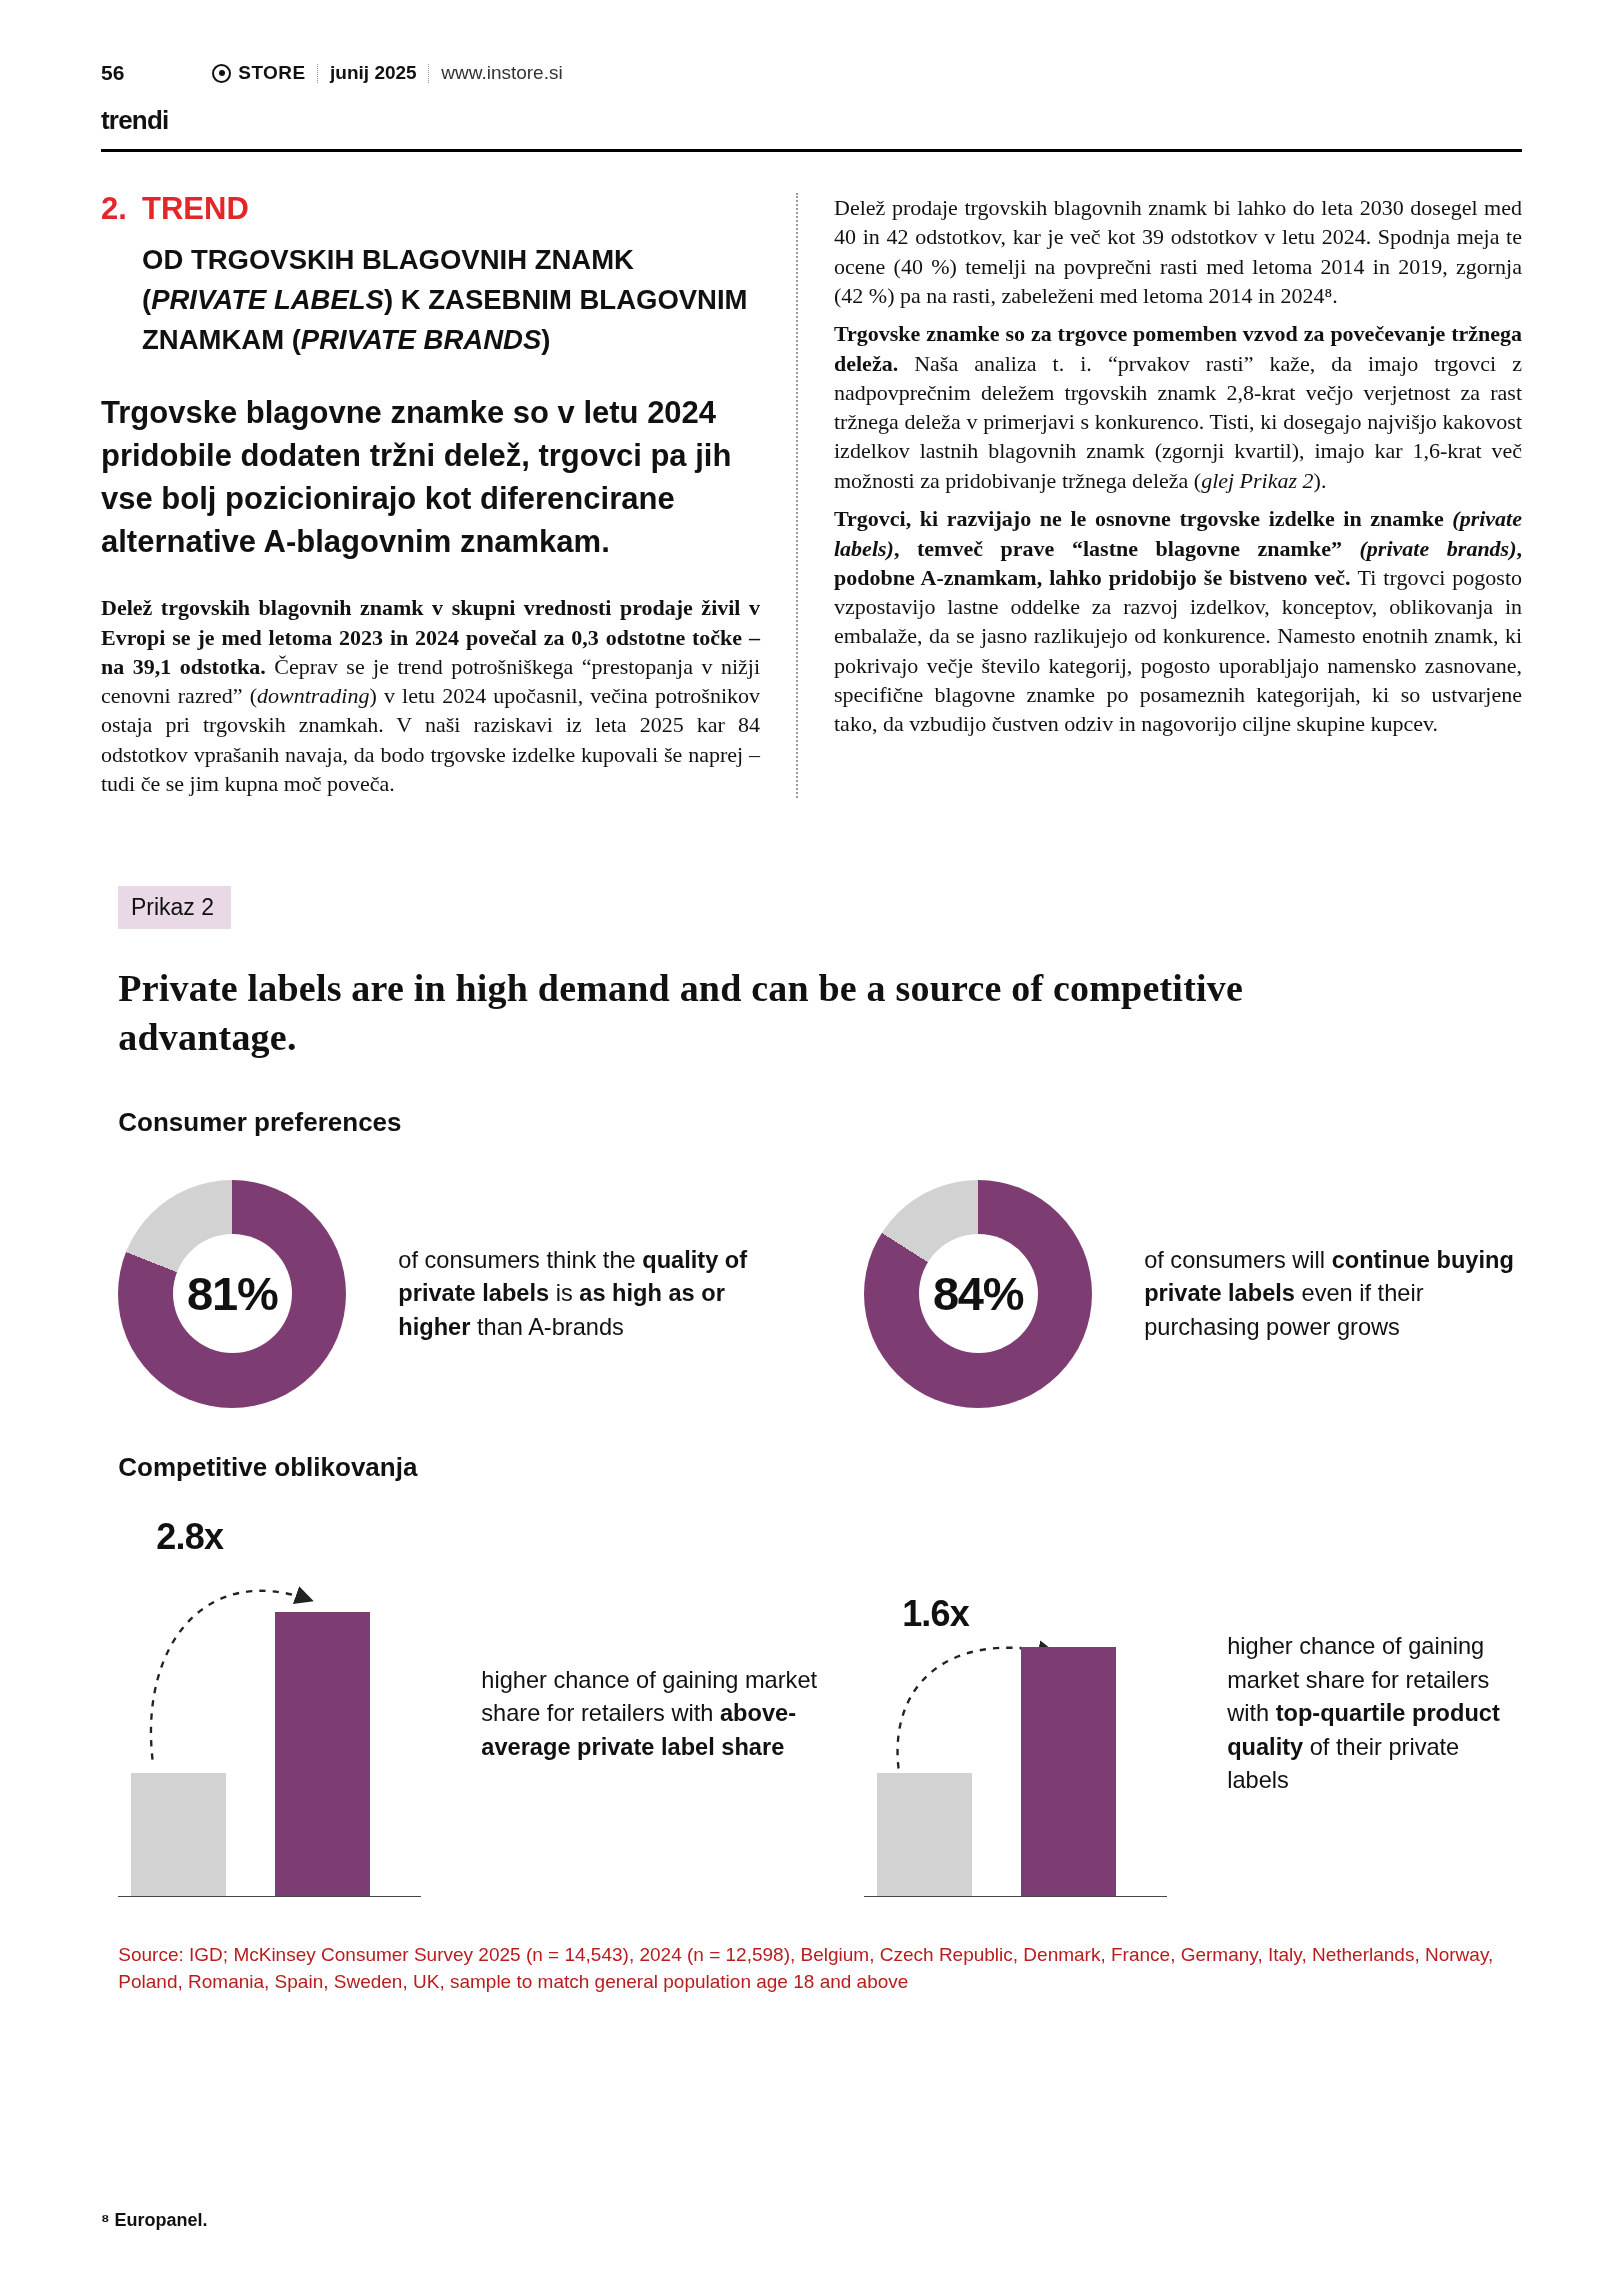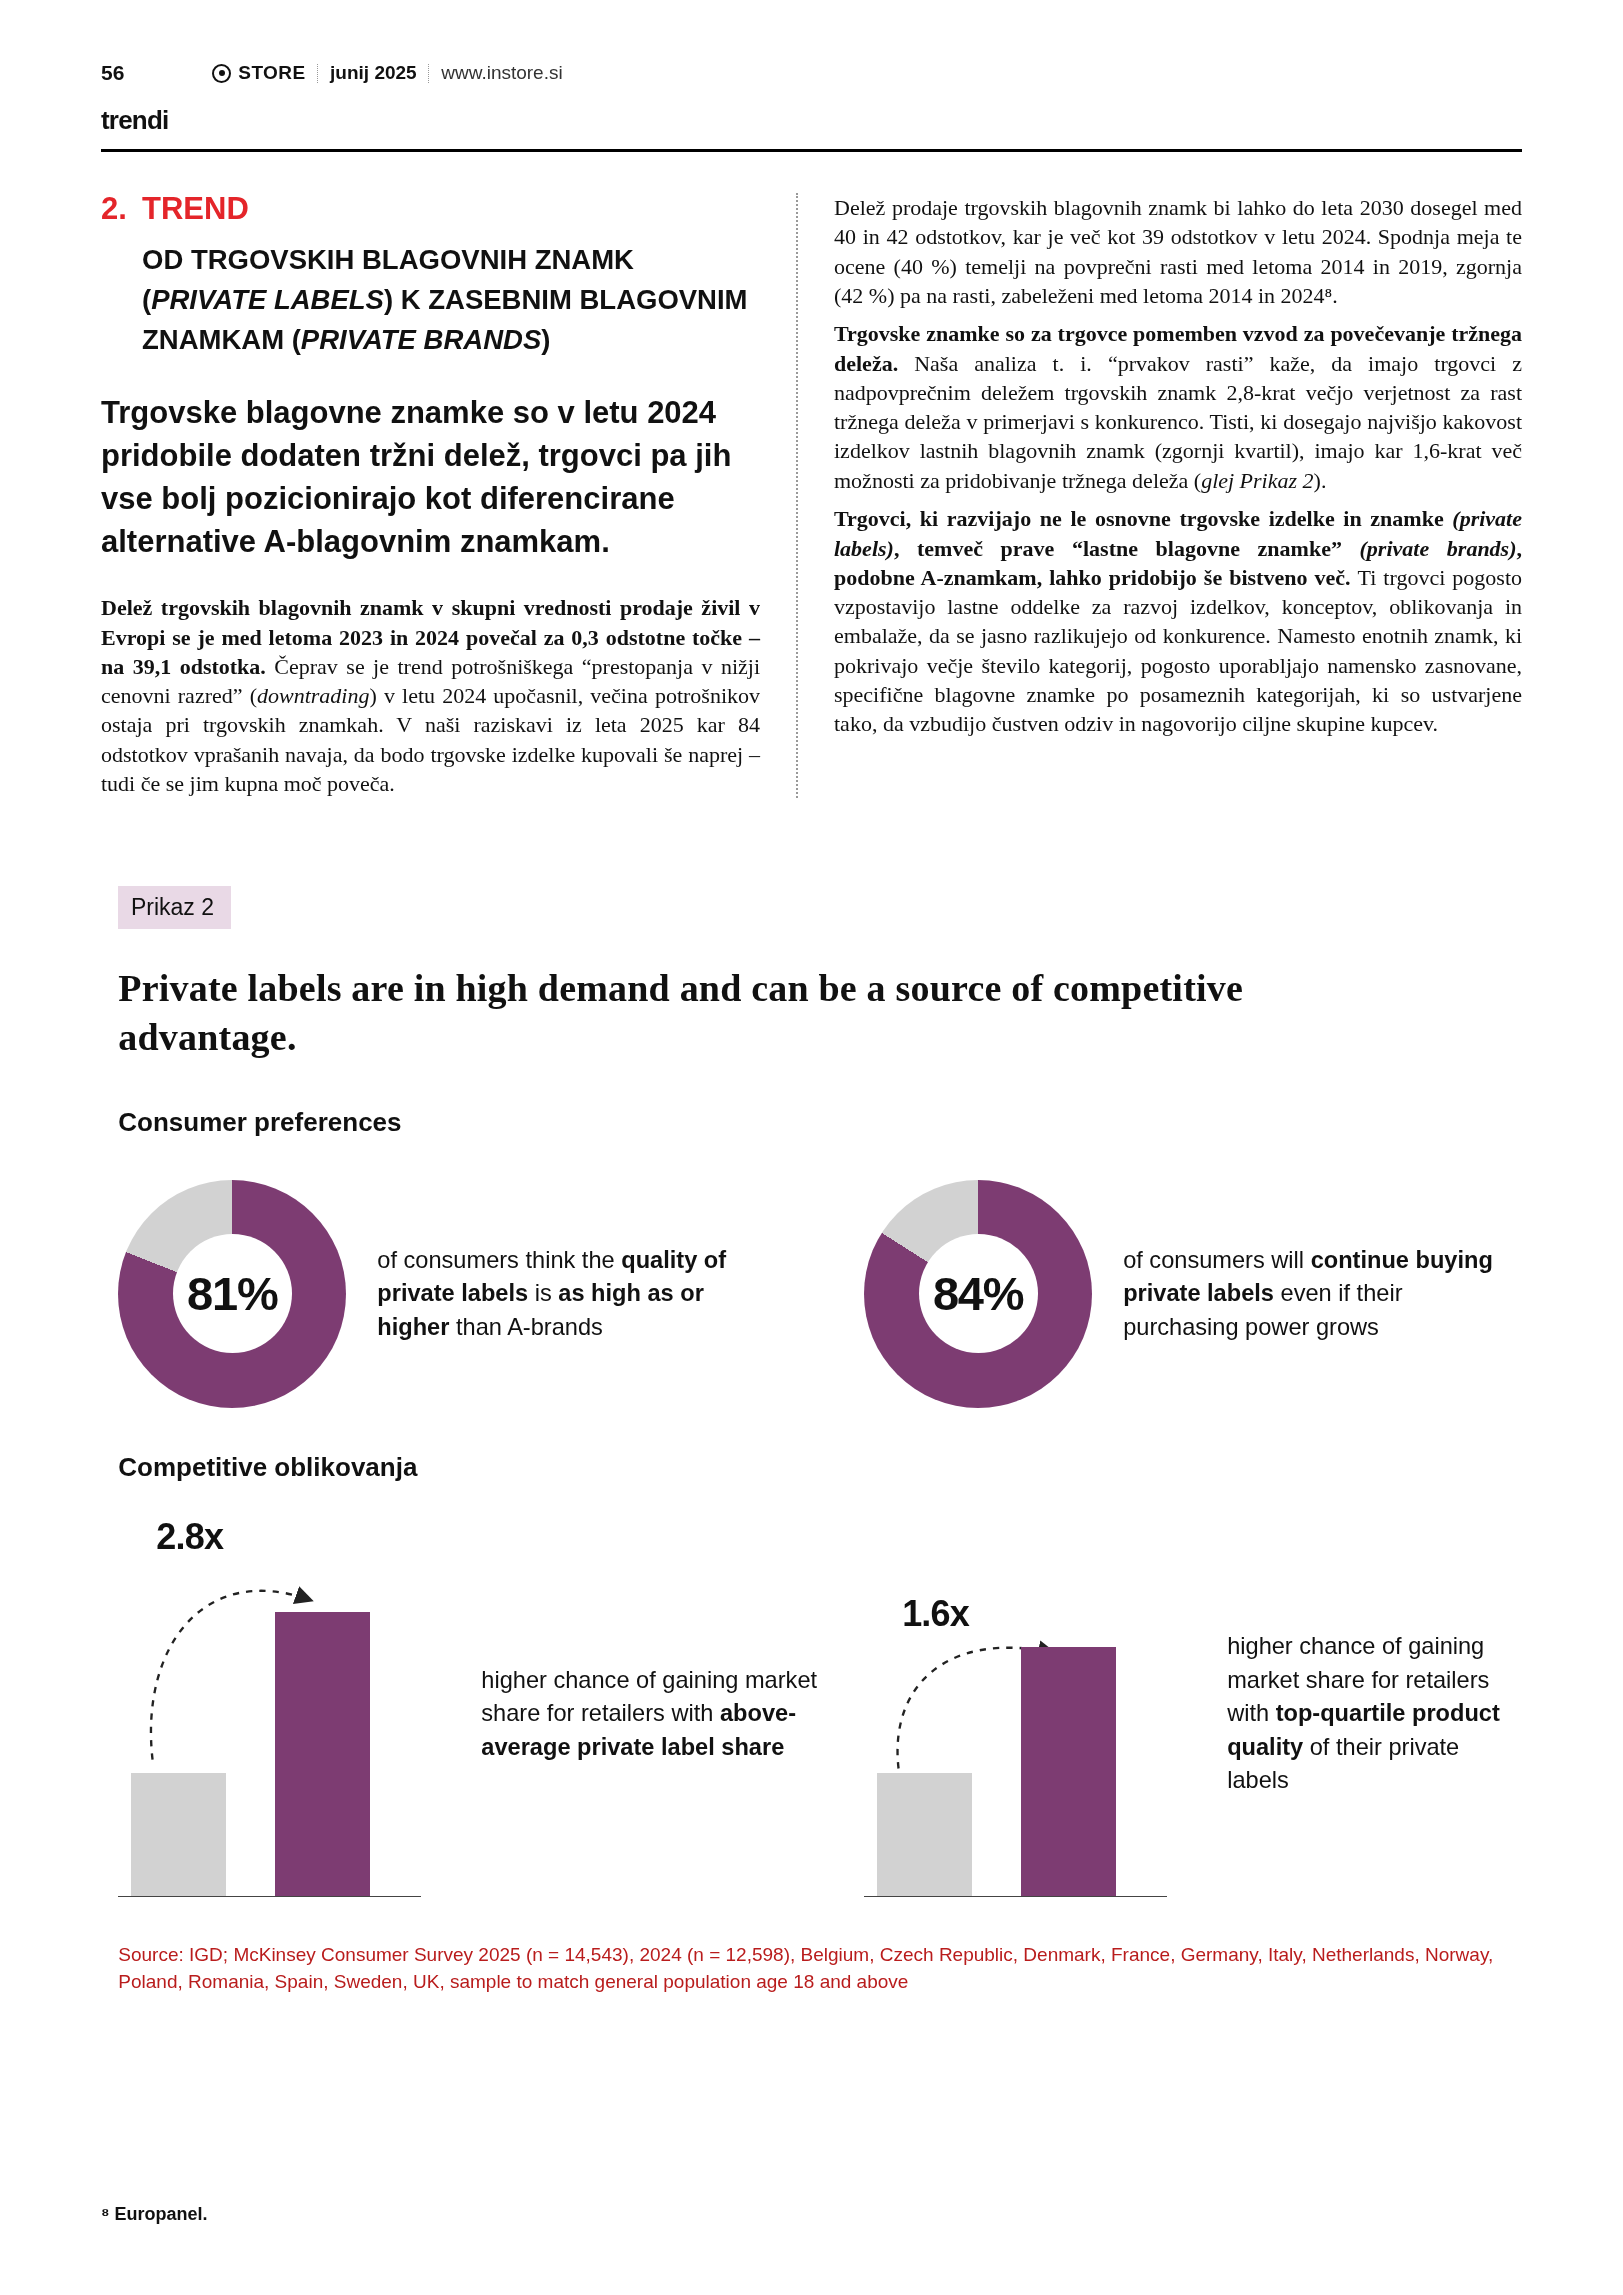--- a/index.html
+++ b/index.html
@@ -49,41 +49,41 @@
   .tag{display:inline-block;background:var(--tagbg);font-size:23px;padding:7.9px 17.3px 7.9px 12.6px;color:#111}
   .ex-title{font-family:"Liberation Serif",serif;font-weight:700;font-size:38px;line-height:1.3;margin:35px 0 0 0;max-width:1288px;letter-spacing:0.2px}
   .ex-sub{font-size:26px;font-weight:700;margin:44px 0 0 0}
 
   .donut-row{display:flex;margin-top:42px}
   .chart-item{display:flex;width:50%}
   .chart-item.shift{padding-left:44px}
   .donut{width:228px;height:228px;border-radius:50%;position:relative;flex:0 0 auto;background:var(--purple)}
   .hole{position:absolute;inset:0;margin:auto;width:119px;height:119px;background:#fff;border-radius:50%;display:flex;align-items:center;justify-content:center}
   .pct{font-size:47px;font-weight:700;letter-spacing:-1.2px}
-  .chart-text{font-size:23.6px;line-height:1.42;margin:0 0 0 31px;align-self:center;max-width:397px}
+  .chart-text{font-size:23.6px;line-height:1.42;margin:0 0 0 52px;align-self:center;max-width:397px}
 
   .bar-row{display:flex;margin-top:33px}
   .bar-group{position:relative;width:322px;height:381px;flex:0 0 auto}
   .bar-label{position:absolute;left:38px;top:0;font-size:36px;font-weight:700;letter-spacing:-0.8px}
   .g2 .bar-label{top:77px}
   .bars{position:absolute;left:0;bottom:0;width:94%;display:flex;align-items:flex-end;gap:49px;padding-left:12.6px;border-bottom:1.6px solid #444}
   .bar{width:95px}
   .bar.gray{background:var(--gray)}
   .bar.purple{background:var(--purple)}
   .g1 .bar.gray{height:123px}
   .g1 .bar.purple{height:284px}
   .g2 .bar.gray{height:123px}
   .g2 .bar.purple{height:249px}
   svg.arrow{position:absolute;overflow:visible}
   .g1 svg.arrow{left:22px;top:46px;width:196px;height:208px}
   .g2 svg.arrow{left:22px;top:119px;width:196px;height:140px}
   .bar-row .chart-text{margin-left:41px;padding-top:15.7px}
 
   .source{font-size:19px;line-height:1.45;margin:44px 0 0 0;max-width:1421px;color:#b91c1c}
-  .footnote{position:absolute;left:101px;bottom:52px;font-size:18px;font-weight:700}
+  .footnote{position:absolute;left:101px;bottom:46px;font-size:18px;font-weight:700}
 </style>
 </head>
 <body>
 
 <div class="page">
 
   <div class="header">
     <span class="pagenum">56</span>
     <span class="mast">
       <span class="logo-circle"></span>

